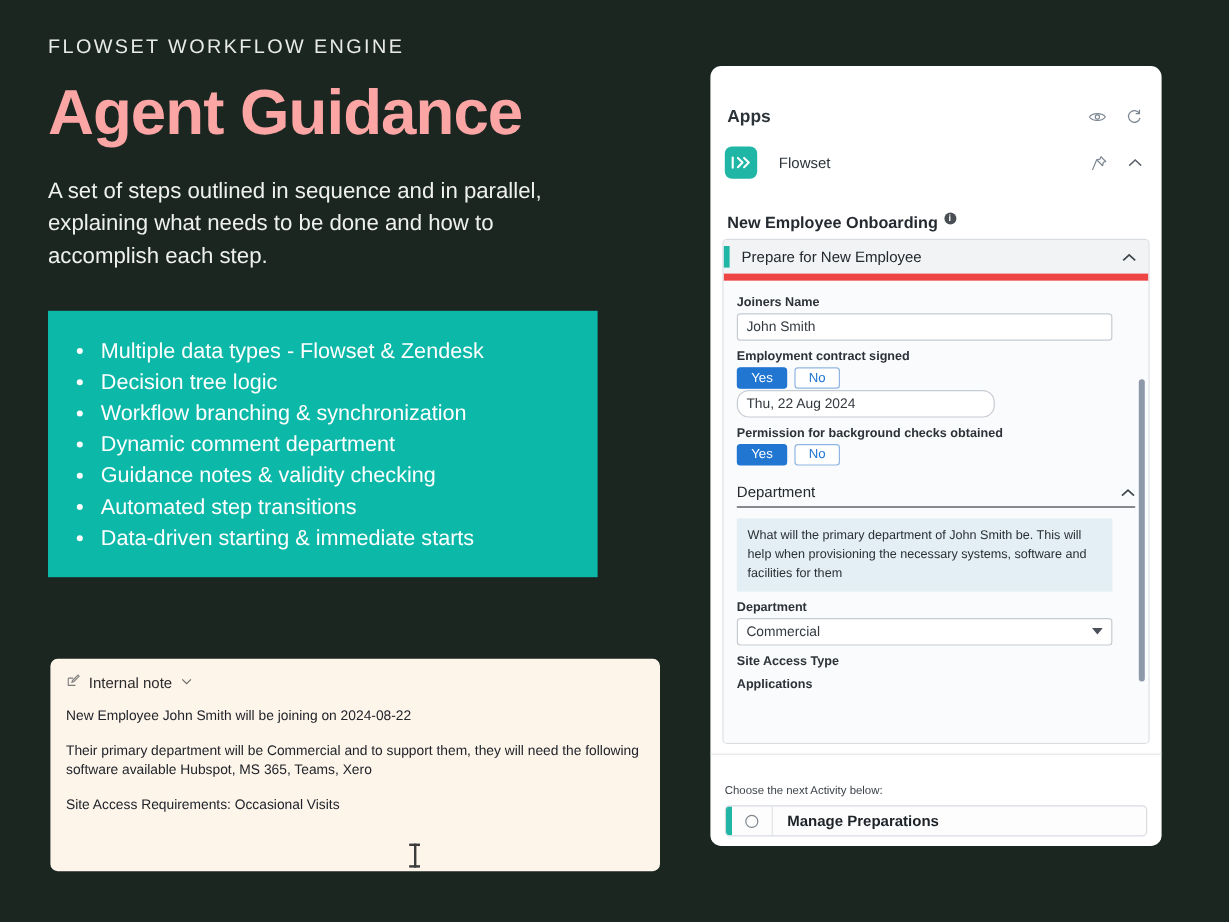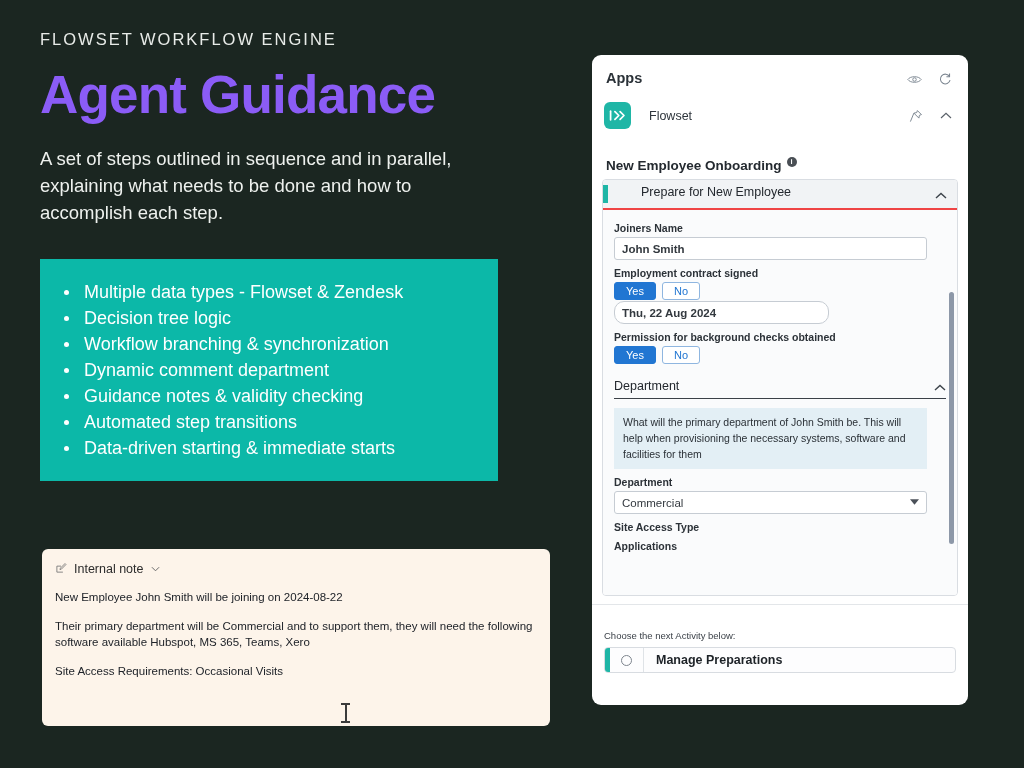--- a/index.html
+++ b/index.html
@@ -16,21 +16,21 @@
 
   .eyebrow {
     color: #e8ebe8;
     font-size: 16.5px;
     letter-spacing: 2.0px;
     font-weight: 400;
     text-transform: uppercase;
     margin-bottom: 18px;
   }
   .headline {
-    color: #8b5cf6;
+    color: #fca5a5;
     font-size: 53px;
     font-weight: 700;
     letter-spacing: -0.8px;
     line-height: 1.05;
     margin-bottom: 22px;
   }
   .lede {
     color: #eef1ee;
     font-size: 18.5px;
     line-height: 1.48;
@@ -107,22 +107,23 @@
     position: absolute;
     left: 592px; top: 55px;
     width: 376px; height: 650px;
     background: #ffffff;
     border-radius: 9px;
     overflow: hidden;
     display: flex;
     flex-direction: column;
   }
   .panel-head {
-    display: flex; align-items: flex-end;
+    display: flex; align-items: flex-start;
     padding: 15px 16px 10px 14px;
+    margin-top: 20px;
   }
   .panel-title { font-size: 14.5px; font-weight: 700; color: #2b3238; }
   .panel-head-actions { margin-left: auto; display: flex; align-items: center; gap: 16px; }
   .ico { color: #7b8590; display: flex; align-items: center; }
 
   .app-row {
     display: flex; align-items: center;
     padding: 6px 16px 6px 12px;
   }
   .app-logo {
@@ -150,26 +151,25 @@
 
   
   .step-wrap {
     margin: 0 10px;
     border: 1px solid #d9dde2;
     border-radius: 4px;
     overflow: hidden;
     flex: none;
   }
   .step-head {
-    display: flex; 
+    display: flex; align-items: center;
     background: #f1f3f5;
-    border-bottom: 2px solid #ef4444;
+    border-bottom: 6px solid #ef4444;
     padding: 5px 10px 5px 0;
     position: relative;
-    gap: 23px;
   }
   .step-accent { width: 5px; align-self: stretch; background: #1fb6a6; flex: none; }
   .step-title { font-size: 12.5px; color: #23282e; margin-left: 10px; }
   .step-chev { margin-left: auto; color: #3d444b; }
 
   .step-body {
     position: relative;
     height: 385px;
     background: #fafbfc;
     overflow: hidden;
@@ -181,21 +181,21 @@
     font-size: 10.5px; font-weight: 700; color: #2c3238;
     margin: 7px 0 3px 0;
   }
   .txt-input {
     width: 313px; height: 23px;
     background: #ffffff;
     border: 1px solid #c6ccd3;
     border-radius: 3px;
     font-size: 11.5px; color: #33393f;
     padding: 0 7px;
-    display: flex; align-items: center; font-weight: bold;
+    display: flex; align-items: center;
   }
   .txt-input.date { width: 215px; border-radius: 10px; }
 
   .ynrow { display: flex; gap: 6px; margin: 3px 0 1px 0; }
   .btn-yes {
     background: #2176d2; color: #ffffff;
     border: 1px solid #2176d2;
     border-radius: 3px;
     font-size: 11px; font-weight: 400;
     padding: 2px 11px;

